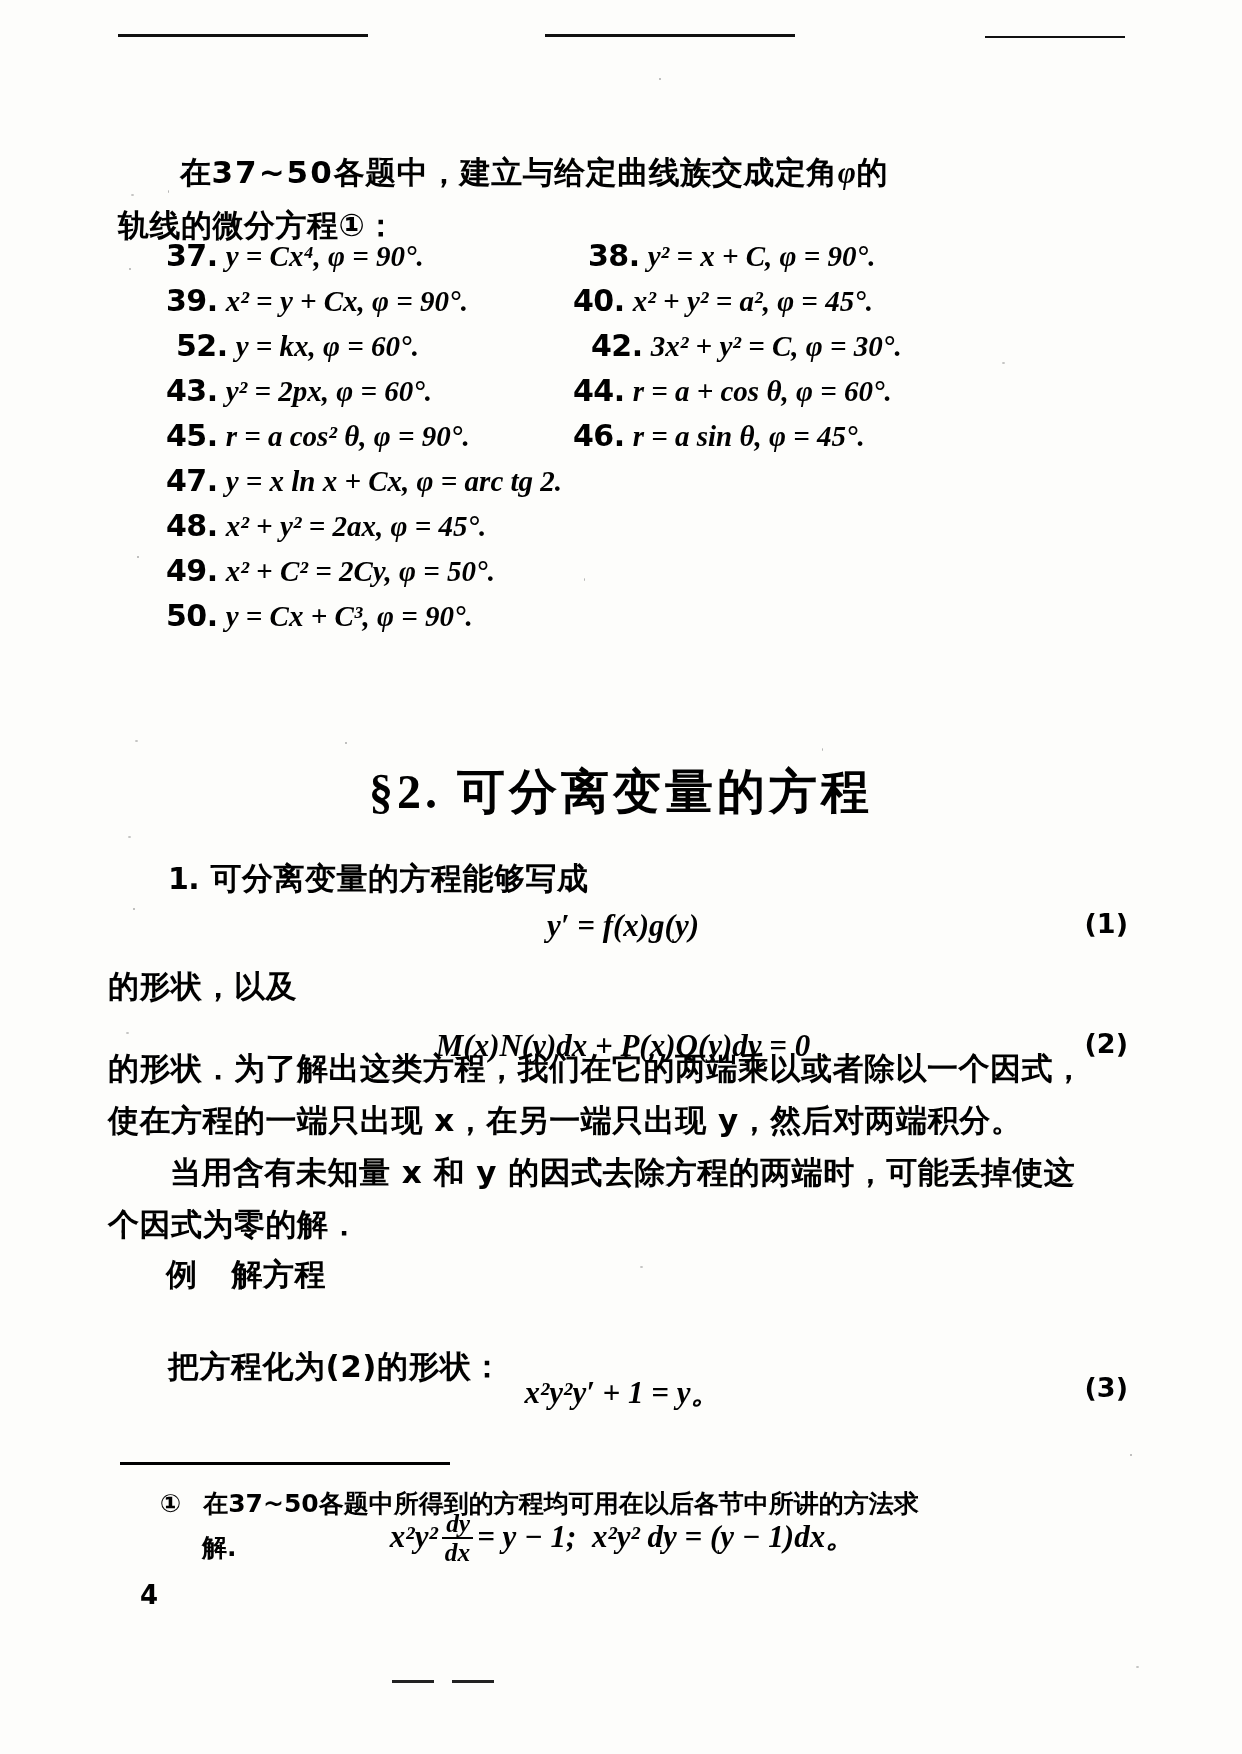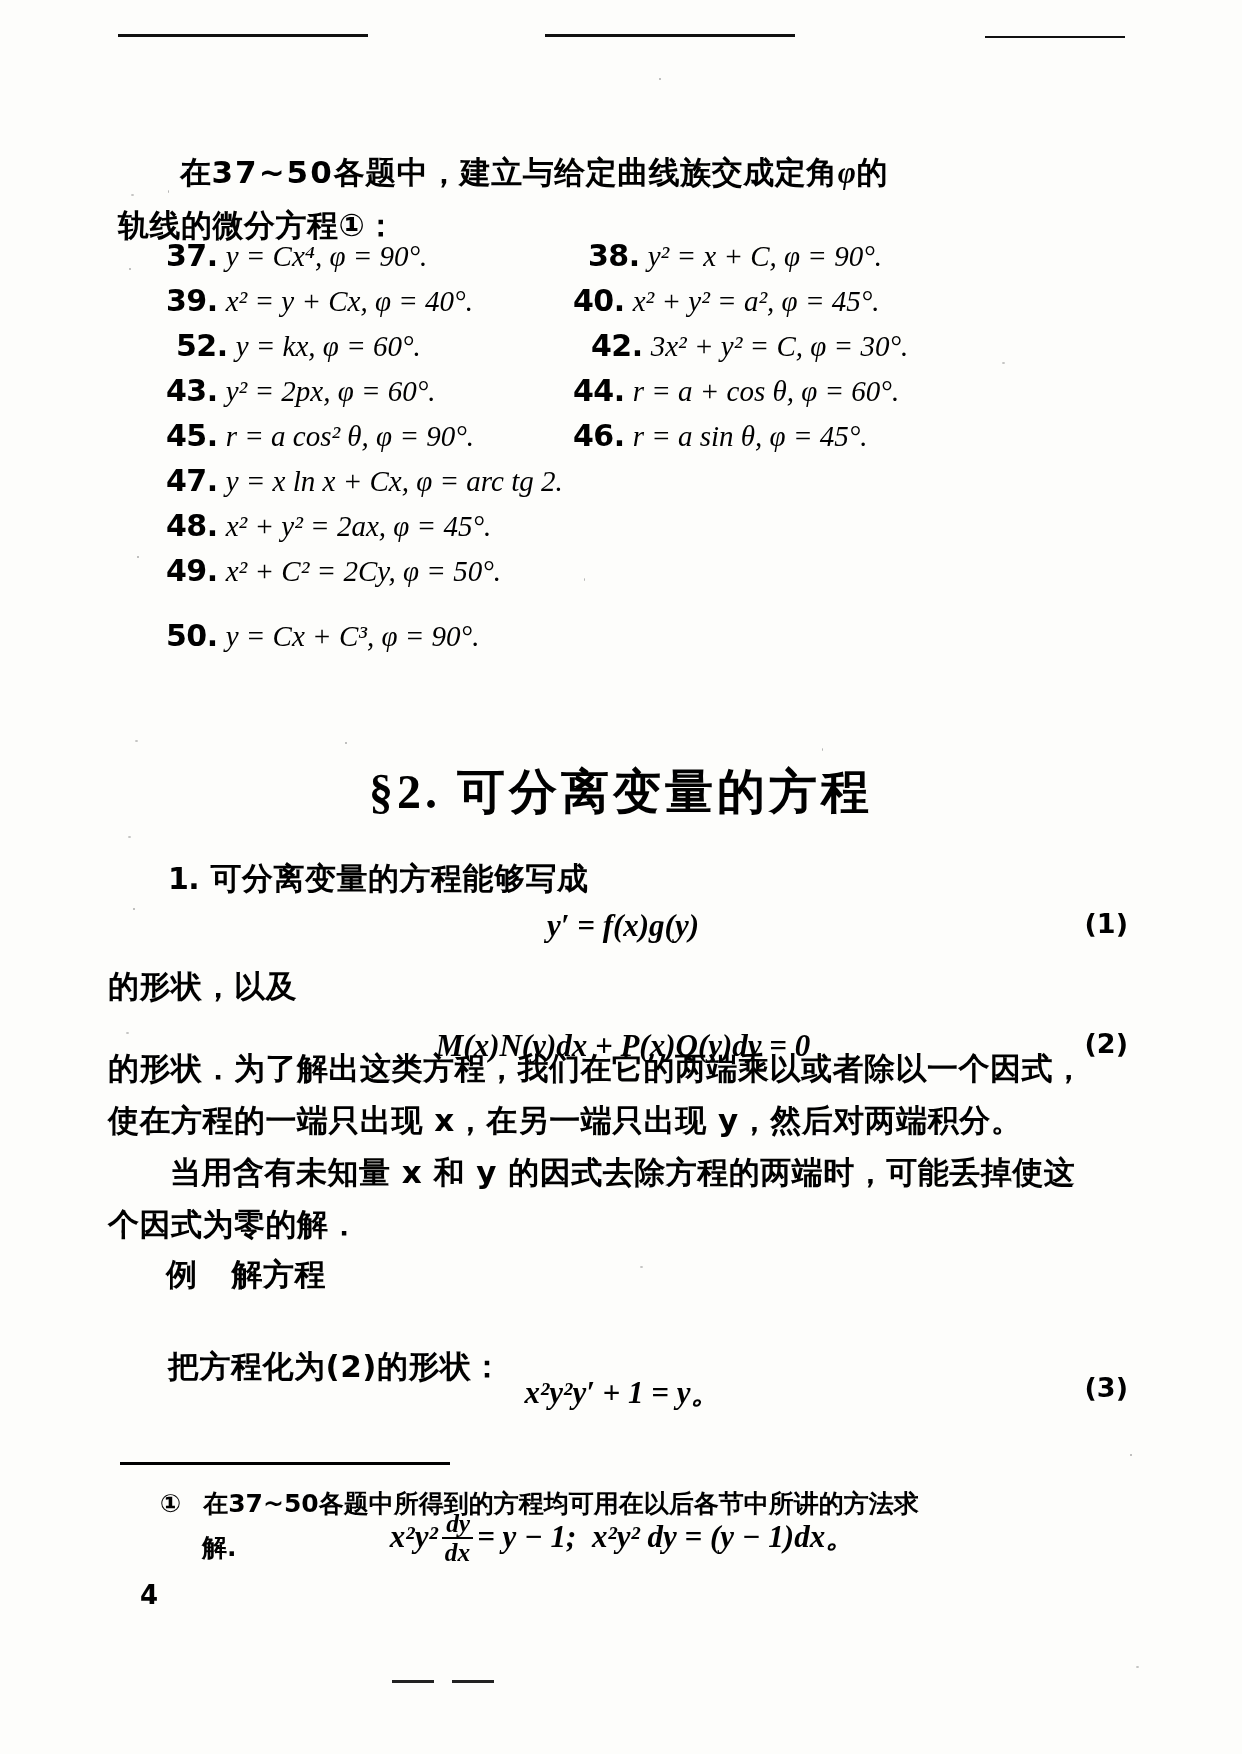--- a/index.html
+++ b/index.html
@@ -75,21 +75,21 @@
   }
   .exnum {
     font-family: "DejaVu Sans", sans-serif;
     font-weight: 700;
     font-size: 30px;
     letter-spacing: -0.5px;
   }
   .exbody {
     font-family: "Liberation Serif", "DejaVu Serif", serif;
     font-style: italic;
-    font-weight: 400;
+    font-weight: 700;
     font-size: 29px;
     margin-left: 8px;
   }
 
   
   .sechead {
     position: absolute;
     left: 0; right: 0;
     top: 760px;
     text-align: center;
@@ -211,21 +211,21 @@
       <span class="exitem" style="left:48px;">
         <span class="exnum">37.</span><span class="exbody">y = Cx⁴,  φ = 90°.</span>
       </span>
       <span class="exitem" style="left:470px;">
         <span class="exnum">38.</span><span class="exbody">y² = x + C,  φ = 90°.</span>
       </span>
     </div>
 
     <div class="exrow">
       <span class="exitem" style="left:48px;">
-        <span class="exnum">39.</span><span class="exbody">x² = y + Cx,  φ = 40°.</span>
+        <span class="exnum">39.</span><span class="exbody">x² = y + Cx,  φ = 90°.</span>
       </span>
       <span class="exitem" style="left:455px;">
         <span class="exnum">40.</span><span class="exbody">x² + y² = a²,  φ = 45°.</span>
       </span>
     </div>
 
     <div class="exrow">
       <span class="exitem" style="left:58px;">
         <span class="exnum">52.</span><span class="exbody">y = kx,  φ = 60°.</span>
       </span>
@@ -264,21 +264,21 @@
       </span>
     </div>
 
     <div class="exrow">
       <span class="exitem" style="left:48px;">
         <span class="exnum">49.</span><span class="exbody">x² + C² = 2Cy,  φ = 50°.</span>
       </span>
     </div>
 
     <div class="exrow">
-      <span class="exitem" style="left:48px;margin-top:20px;">
+      <span class="exitem" style="left:48px;">
         <span class="exnum">50.</span><span class="exbody">y = Cx + C³,  φ = 90°.</span>
       </span>
     </div>
 
   </div>
 
   <div class="sechead">§2.  可分离变量的方程</div>
 
   <div class="col" style="top:852px;">
     <div class="para">

